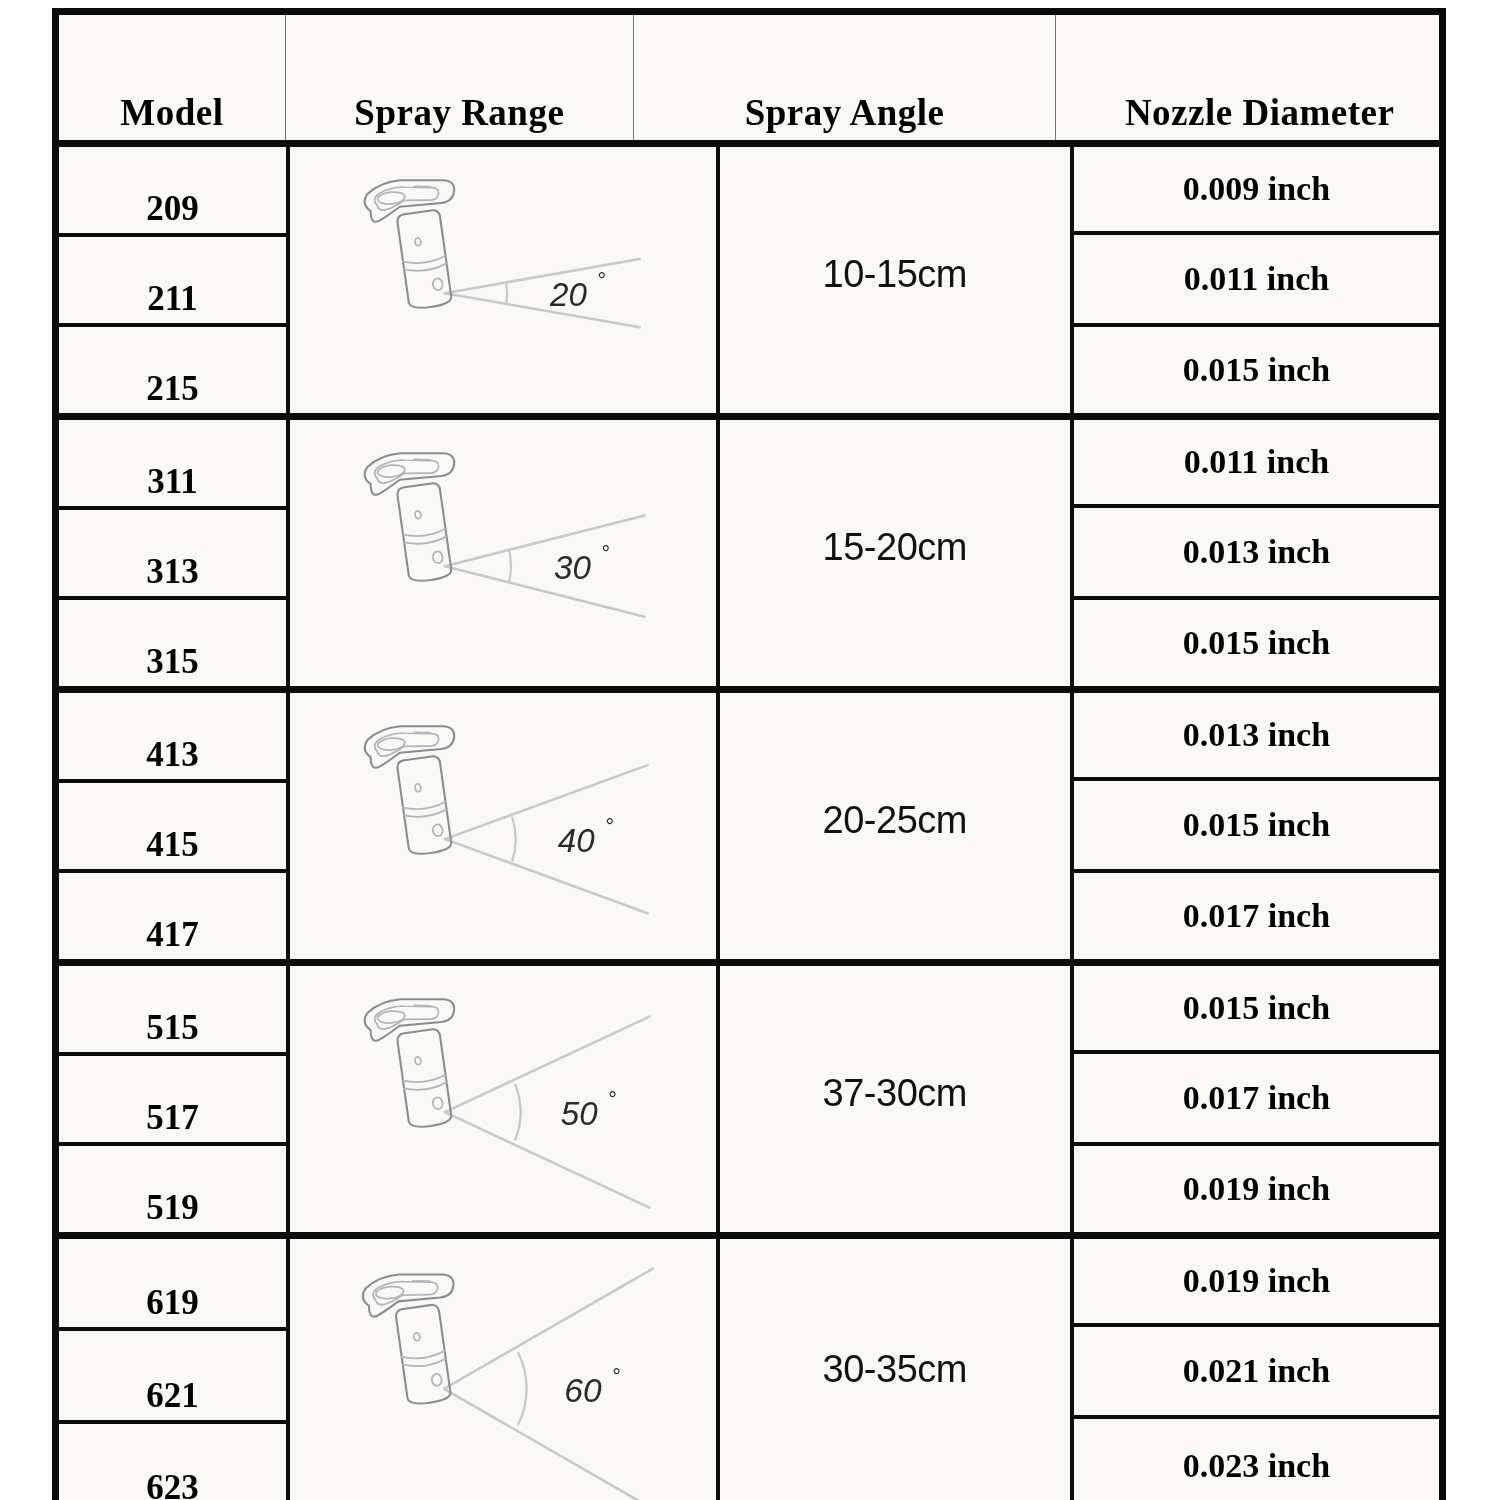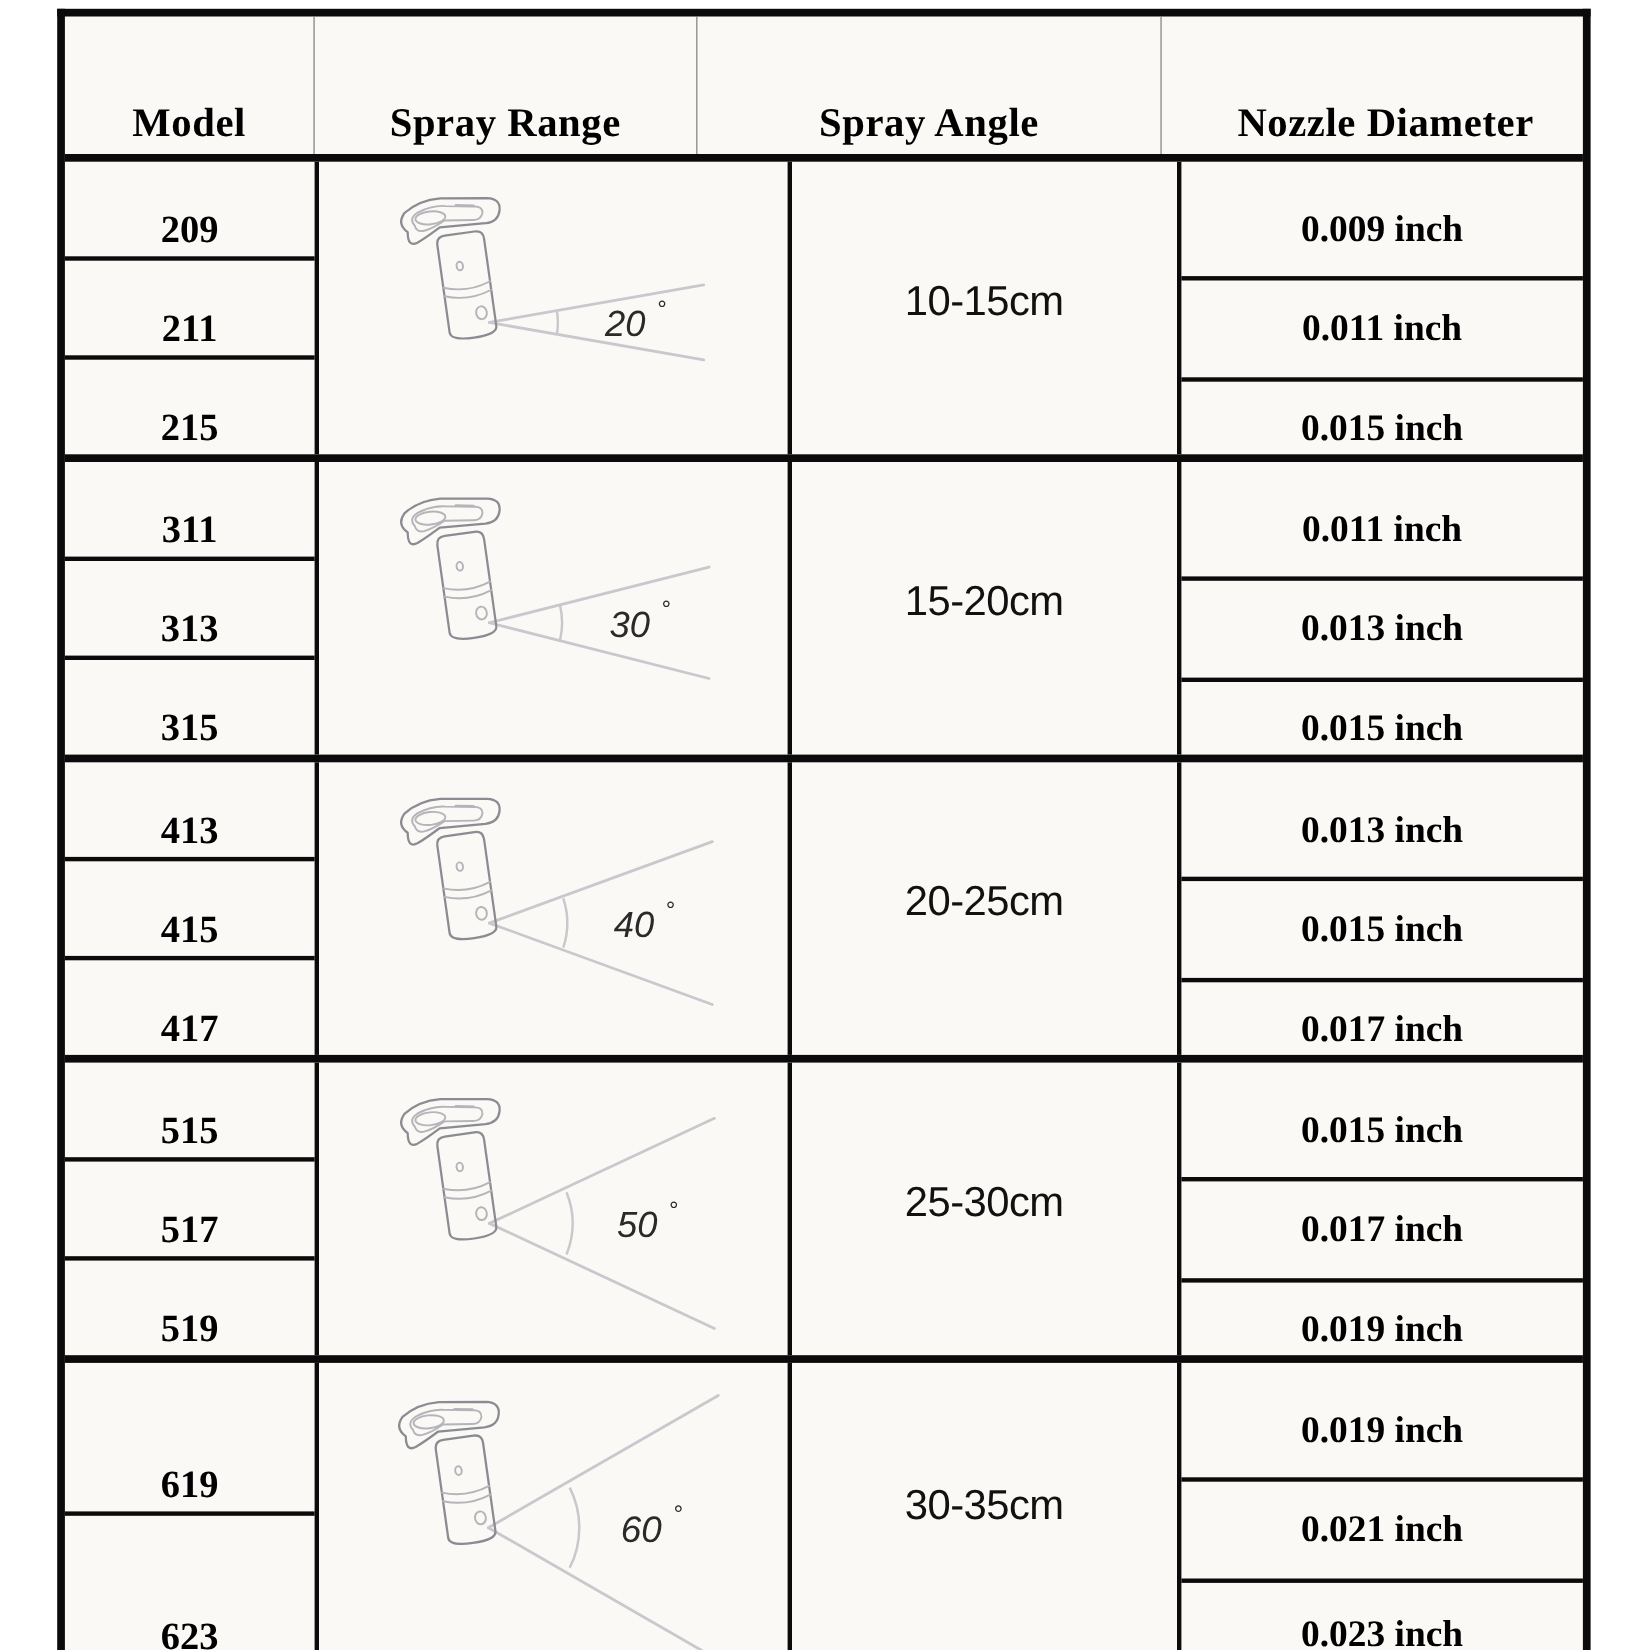--- a/index.html
+++ b/index.html
@@ -77,21 +77,21 @@
     display: flex;
     border-bottom: 7px solid #0b0b0b;
   }
   .group:last-child { border-bottom: none; }
 
   .cell {
     position: relative;
     height: 100%;
     border-right: 4px solid #0b0b0b;
   }
-  .cell:last-child { border-right: none; margin-top: 20px; }
+  .cell:last-child { border-right: none; }
 
   
   .model-col { width: 232px; display: flex; flex-direction: column; }
   .model-sub {
     flex: 1;
     display: flex;
     align-items: flex-end;
     justify-content: center;
     padding-bottom: 4px;
     font-weight: bold;
@@ -328,32 +328,33 @@
                   <ellipse class="nozzle-line-soft" cx="-12" cy="-13" rx="14" ry="6" transform="rotate(10 -12 -13)"></ellipse>
                   <path class="nozzle-line-soft" d="M14 -18 L30 -13"></path>
                 </g>
               </g>
               <text class="angle-label" x="259" y="163">50</text>
               <text class="deg-mark" x="307" y="145">°</text>
             </svg>
           </div>
         </div>
         <div class="cell range-col">
-          <span class="range-text">25-30cm</span>
+          <span class="range-text">37-30cm</span>
         </div>
         <div class="cell dia-col">
           <div class="dia-sub">0.015 inch</div>
           <div class="dia-sub">0.017 inch</div>
           <div class="dia-sub">0.019 inch</div>
         </div>
       </div>
 
       <div class="group">
         <div class="cell model-col">
           <div class="model-sub">619</div>
+          <div class="model-sub">621</div>
           <div class="model-sub">623</div>
         </div>
         <div class="cell angle-col">
           <div class="angle-art">
             <svg viewBox="0 0 432 273" preserveAspectRatio="xMidYMid meet">
               <path class="ray" d="M140 150 L352 28"></path>
               <path class="ray" d="M140 150 L352 272"></path>
               <path class="arc" d="M 215 113 A 82 82 0 0 1 215 187"></path>
               <g transform="translate(140,150)">
                 <g transform="rotate(-8)">

